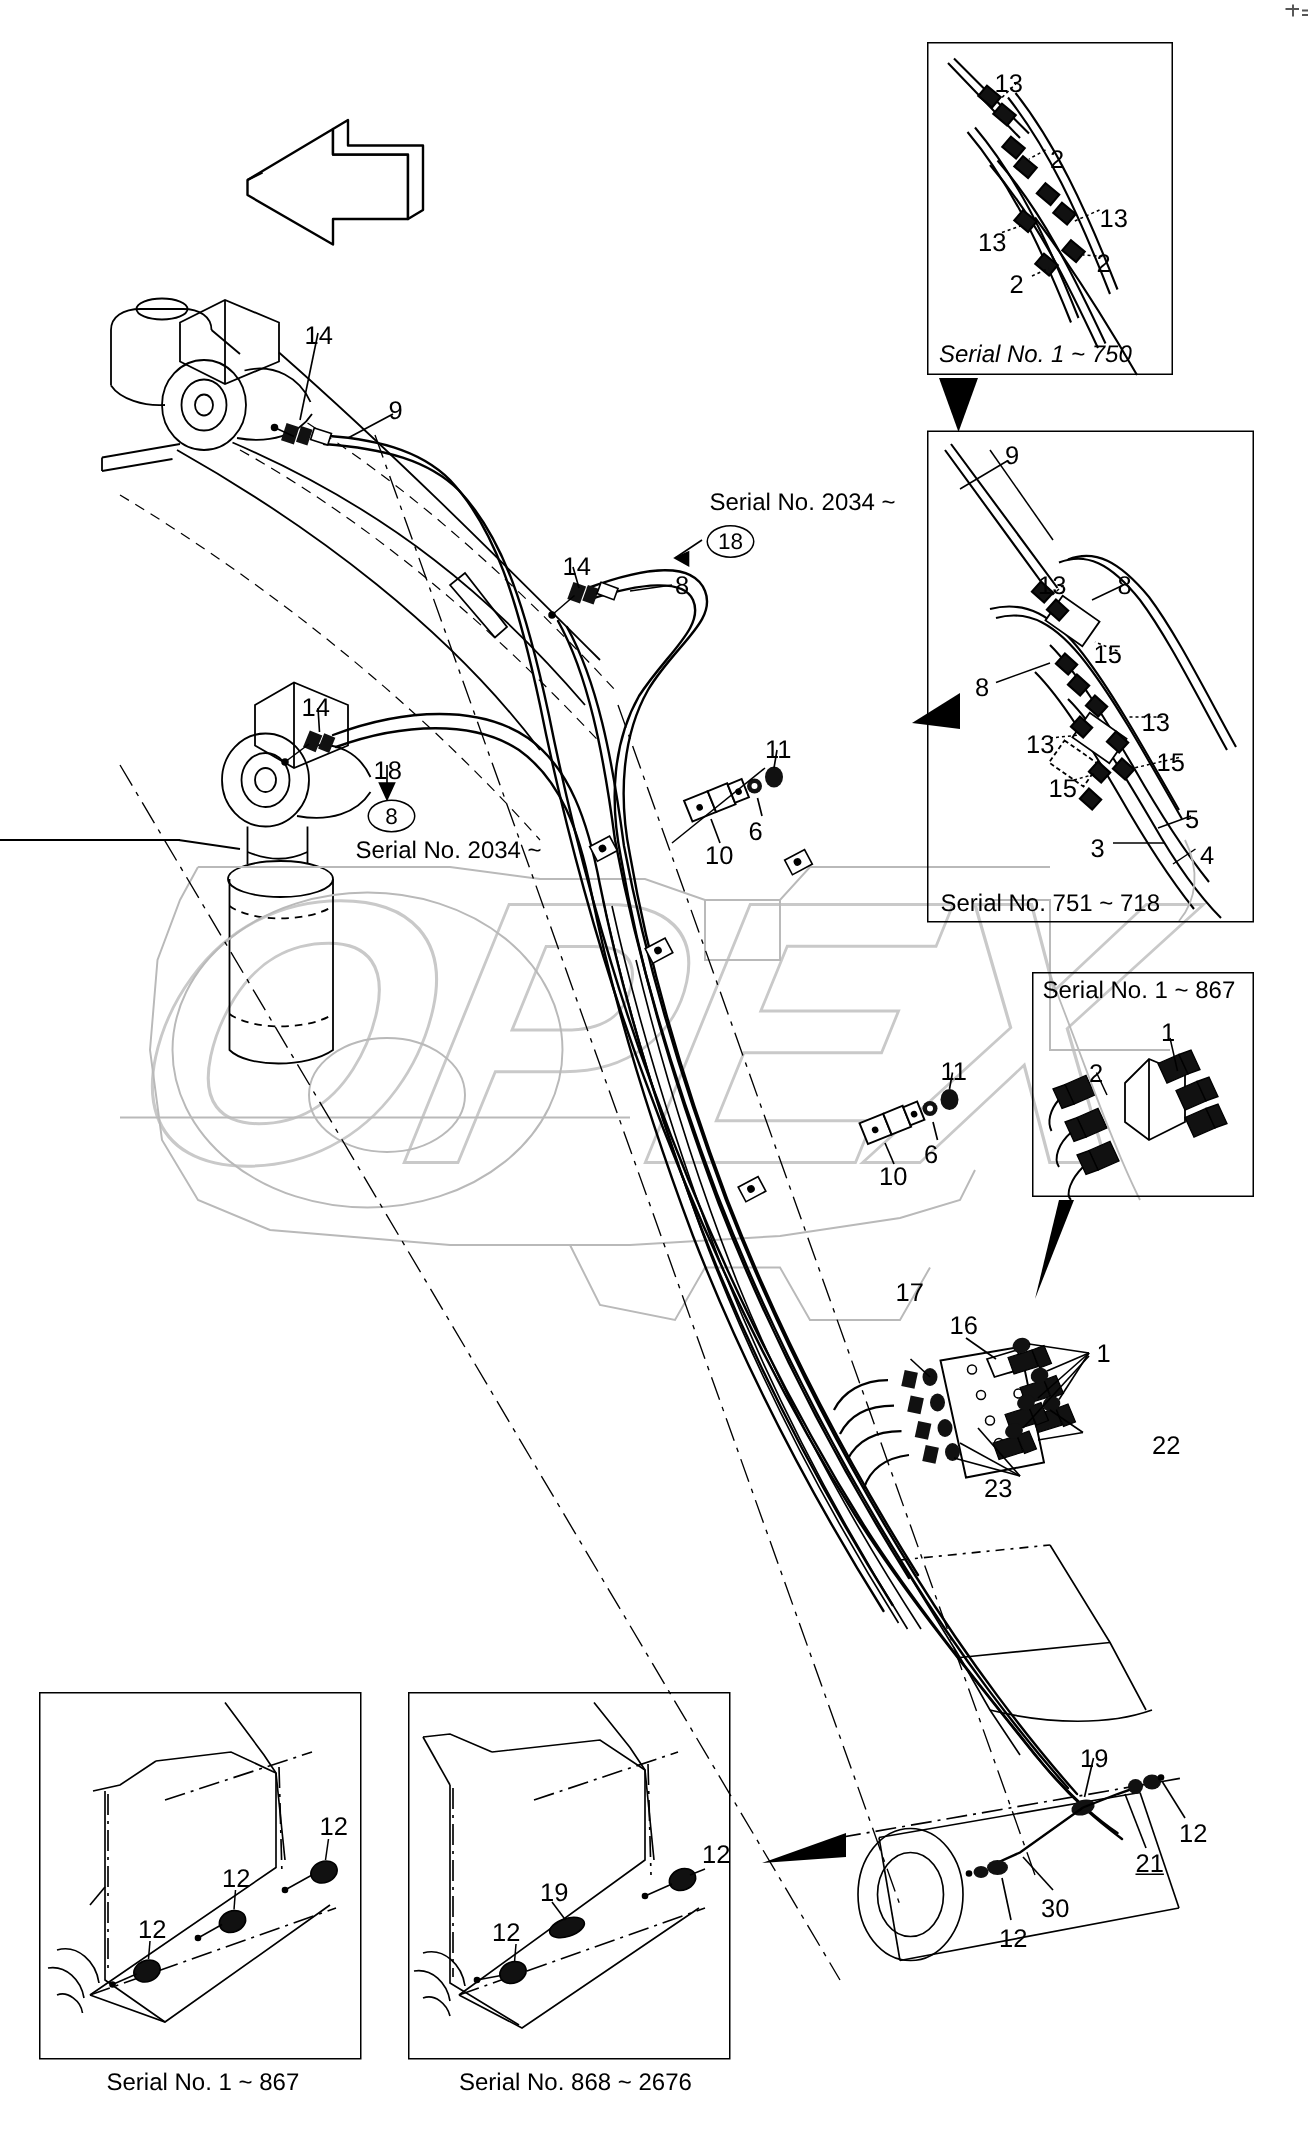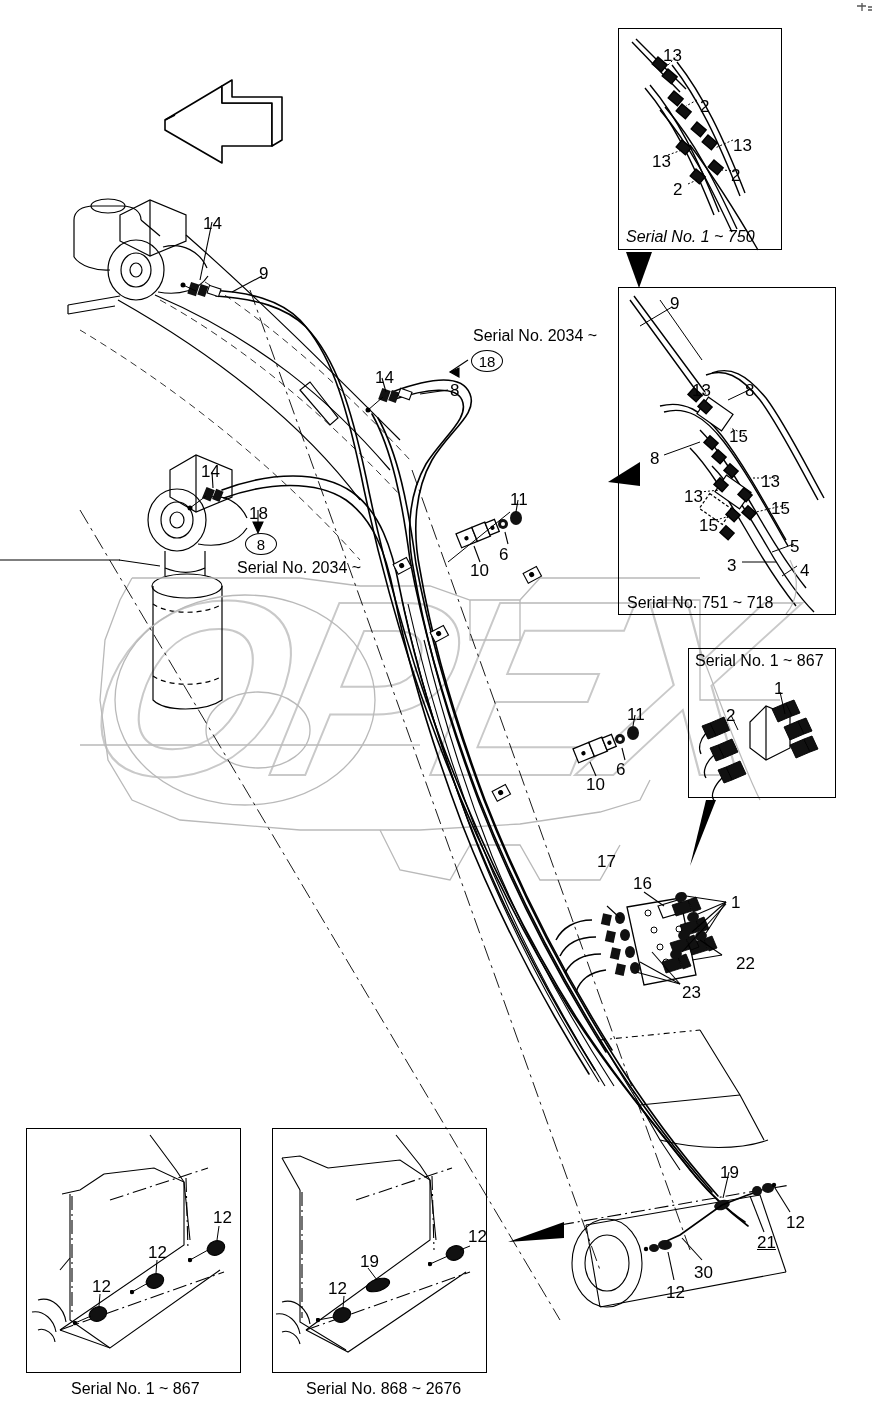--- a/index.html
+++ b/index.html
@@ -584,22 +584,22 @@
   <div class="callout" style="left:249px;top:505px;">18</div>
   <div class="callout" style="left:510px;top:491px;">11</div>
   <div class="callout" style="left:499px;top:546px;">6</div>
   <div class="callout" style="left:470px;top:562px;">10</div>
   <div class="callout" style="left:627px;top:706px;">11</div>
   <div class="callout" style="left:616px;top:761px;">6</div>
   <div class="callout" style="left:586px;top:776px;">10</div>
   <div class="callout" style="left:597px;top:853px;">17</div>
   <div class="callout" style="left:633px;top:875px;">16</div>
   <div class="callout" style="left:731px;top:894px;">1</div>
-  <div class="callout" style="left:736px;top:955px;">22</div>
-  <div class="callout" style="left:682px;top:984px;">23</div>
+  <div class="callout" style="left:768px;top:955px;">22</div>
+  <div class="callout" style="left:656px;top:984px;">23</div>
   <div class="callout" style="left:720px;top:1164px;">19</div>
   <div class="callout" style="left:786px;top:1214px;">12</div>
   <div class="callout" style="left:757px;top:1234px;text-decoration:underline;">21</div>
   <div class="callout" style="left:694px;top:1264px;">30</div>
   <div class="callout" style="left:666px;top:1284px;">12</div>
 
   <div class="serial-label" style="left:473px;top:328px;">Serial No. 2034 ~</div>
   <div class="circlenum" style="left:471px;top:350px;">18</div>
 
   <div class="serial-label" style="left:237px;top:560px;">Serial No. 2034 ~</div>

